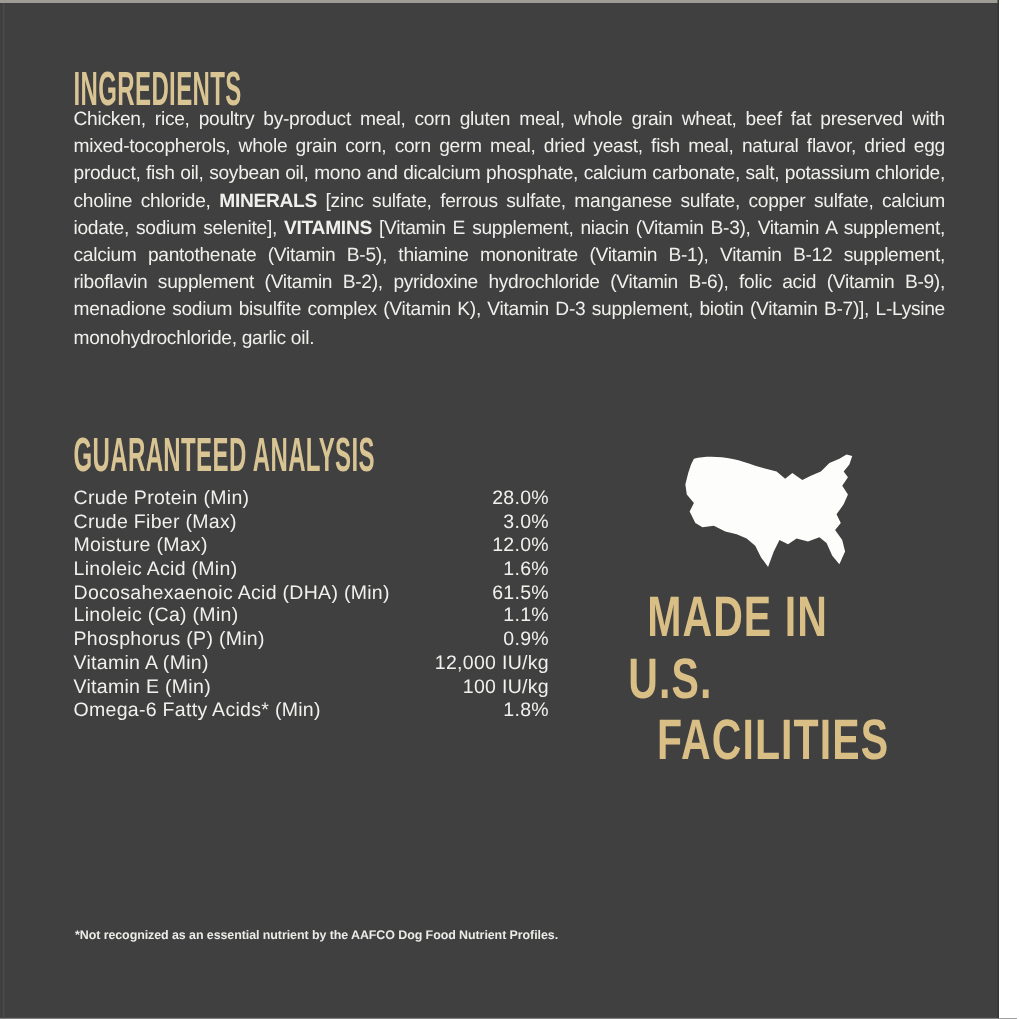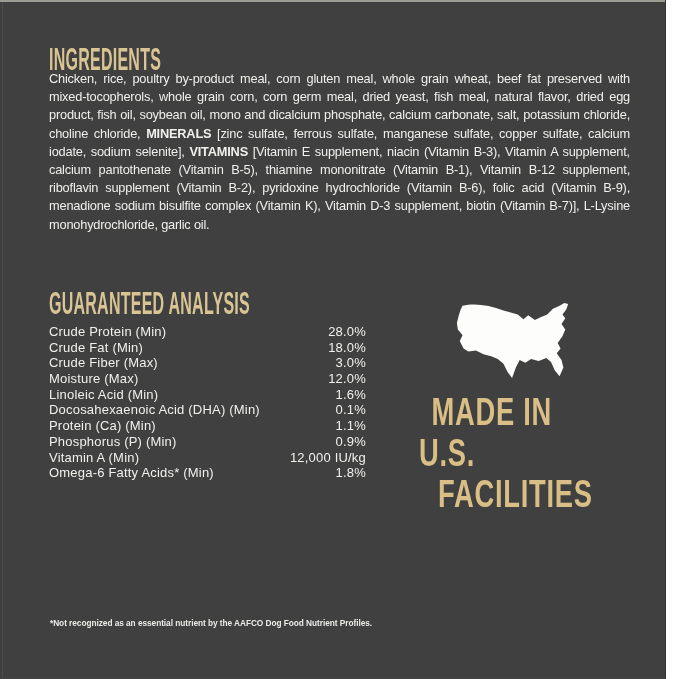--- a/index.html
+++ b/index.html
@@ -90,50 +90,50 @@
   <div class="gold-heading" id="ga-heading">
     <span>GUARANTEED ANALYSIS</span>
   </div>
 
   <div id="ga-table">
     <div class="ga-row">
       <span class="ga-nutrient">Crude Protein (Min)</span>
       <span class="ga-value">28.0%</span>
     </div>
     <div class="ga-row">
-      <span class="ga-nutrient">Crude Fat (Min)</span>
-      <span class="ga-value">18.0%</span>
-    </div>
-    <div class="ga-row">
       <span class="ga-nutrient">Crude Fiber (Max)</span>
       <span class="ga-value">3.0%</span>
     </div>
     <div class="ga-row">
       <span class="ga-nutrient">Moisture (Max)</span>
       <span class="ga-value">12.0%</span>
     </div>
     <div class="ga-row">
       <span class="ga-nutrient">Linoleic Acid (Min)</span>
       <span class="ga-value">1.6%</span>
     </div>
     <div class="ga-row">
       <span class="ga-nutrient">Docosahexaenoic Acid (DHA) (Min)</span>
-      <span class="ga-value">0.1%</span>
+      <span class="ga-value">61.5%</span>
     </div>
     <div class="ga-row">
-      <span class="ga-nutrient">Protein (Ca) (Min)</span>
+      <span class="ga-nutrient">Linoleic (Ca) (Min)</span>
       <span class="ga-value">1.1%</span>
     </div>
     <div class="ga-row">
       <span class="ga-nutrient">Phosphorus (P) (Min)</span>
       <span class="ga-value">0.9%</span>
     </div>
     <div class="ga-row">
       <span class="ga-nutrient">Vitamin A (Min)</span>
       <span class="ga-value">12,000 IU/kg</span>
+    </div>
+    <div class="ga-row">
+      <span class="ga-nutrient">Vitamin E (Min)</span>
+      <span class="ga-value">100 IU/kg</span>
     </div>
     <div class="ga-row">
       <span class="ga-nutrient">Omega-6 Fatty Acids* (Min)</span>
       <span class="ga-value">1.8%</span>
     </div>
   </div>
 
   <svg id="usa-map" viewBox="0 0 122 84" xmlns="http://www.w3.org/2000/svg" aria-hidden="true">
     <path fill="#fdfdfb" d="M8,5 C20,2 36,4 51,10 L66,14 L72,19 L77,15 L84,20 L90,17 L97,14
          L103,8 L110,5 L115,2 L119,3 L117,9 L113,14 L116,18 L112,24 L116,30

